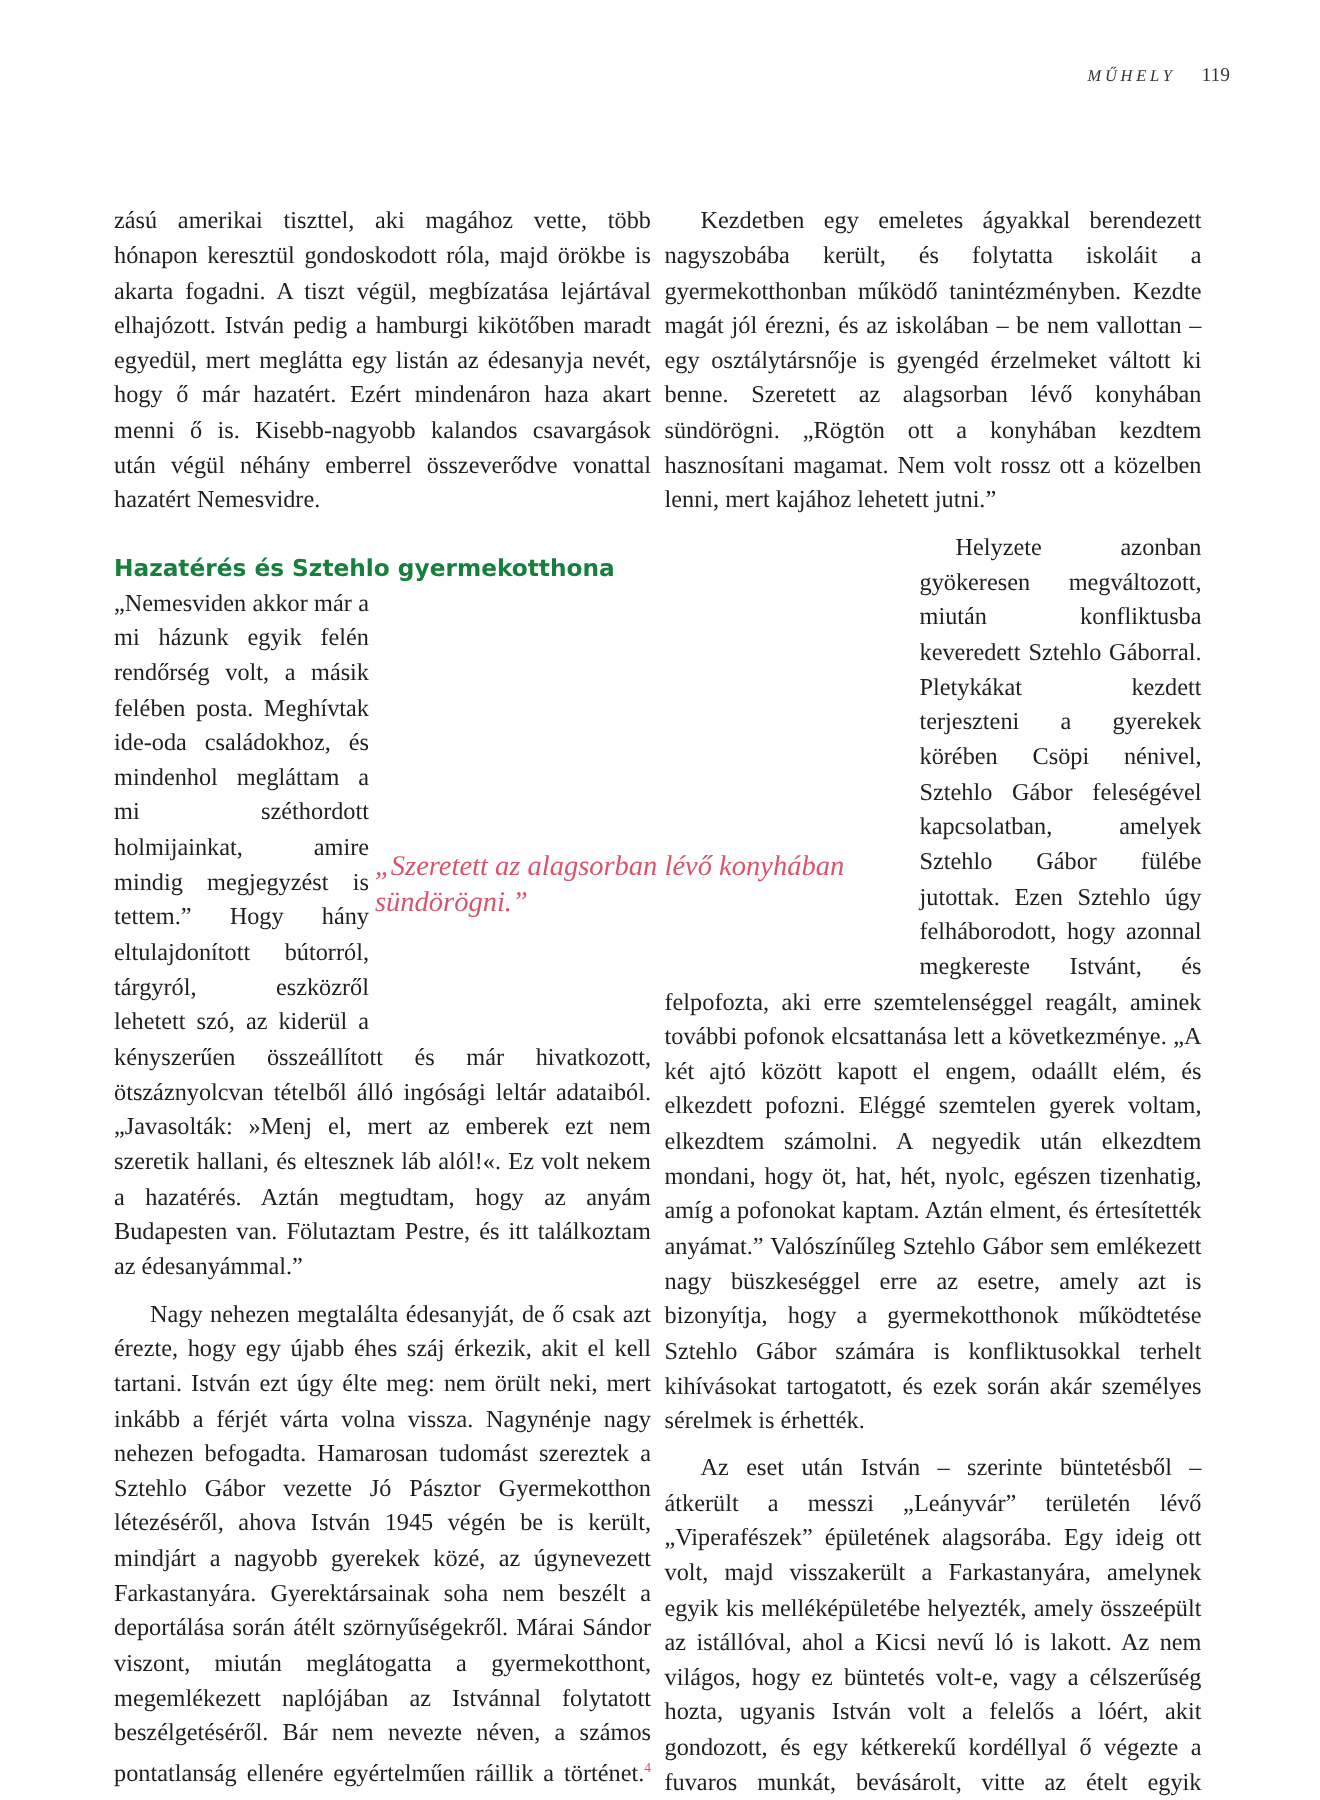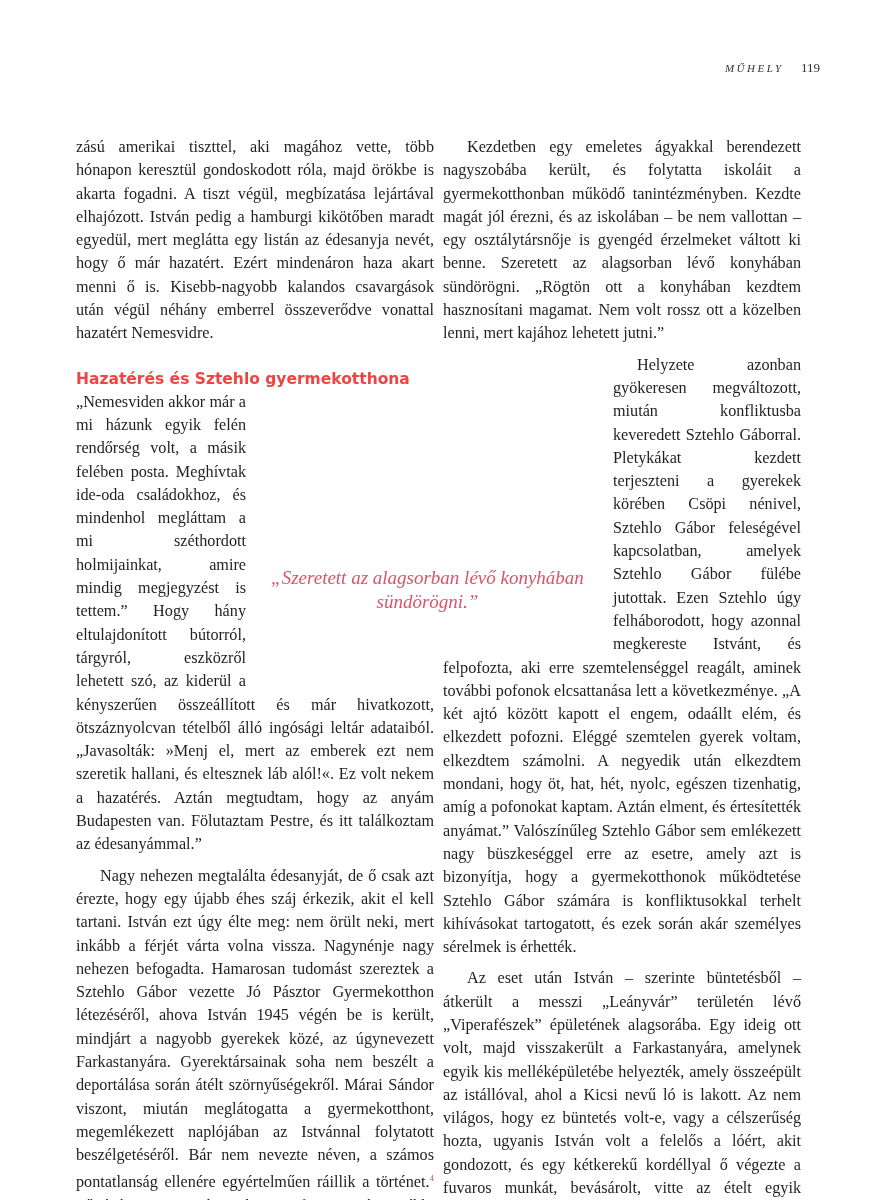--- a/index.html
+++ b/index.html
@@ -1,29 +1,29 @@
 <!DOCTYPE html>
 <html><head>
 <meta charset="utf-8">
 <style>
   html, body { margin: 0; padding: 0; background: #ffffff; }
   body { width: 880px; height: 1200px; position: relative; overflow: hidden;
          font-family: "Liberation Serif", "DejaVu Serif", serif; color: #1f1f1f; }
-  .running-head { position: absolute; top: 60px; right: 60px; font-size: 13px; color: #333; }
+  .running-head { position: absolute; top: 42px; right: 60px; font-size: 13px; color: #333; }
   .running-head .section { font-style: italic; letter-spacing: 2.5px; font-size: 11px; margin-right: 14px; }
   .col { position: absolute; top: 136px; width: 358px; font-size: 16.2px; line-height: 23.3px;
          text-align: justify; hyphens: manual; }
   .col.left { left: 76px; }
   .col.right { left: 443px; }
   .col p { margin: 0; }
   .indent { text-indent: 24px; font-family: Liberation Serif, serif; }
   .gap { margin-top: 8px !important; }
   .heading { font-family: "DejaVu Sans", "Liberation Sans", sans-serif; font-weight: bold;
-             font-size: 15.5px; margin-top: 22px !important; line-height: 23px; color: #ef4444; }
-  .pullquote { position: absolute; left: 250px; top: 566px; width: 355px; text-align: center;
+             font-size: 15.5px; margin-top: 22px !important; line-height: 23px; color: #15803d; }
+  .pullquote { position: absolute; left: 250px; top: 566px; width: 355px; 
                font-style: italic; font-size: 19px; line-height: 24px; color: #d9546a; }
   .float-l { float: right; width: 188px; height: 120px; shape-outside: inset(0); }
   .float-r { float: left; width: 170px; height: 120px; }
   sup.fn { color: #d9546a; font-size: 9px; vertical-align: 6px; }
 </style>
 </head>
 <body>
 
 <div class="running-head">
   <span class="section">MŰHELY</span>

